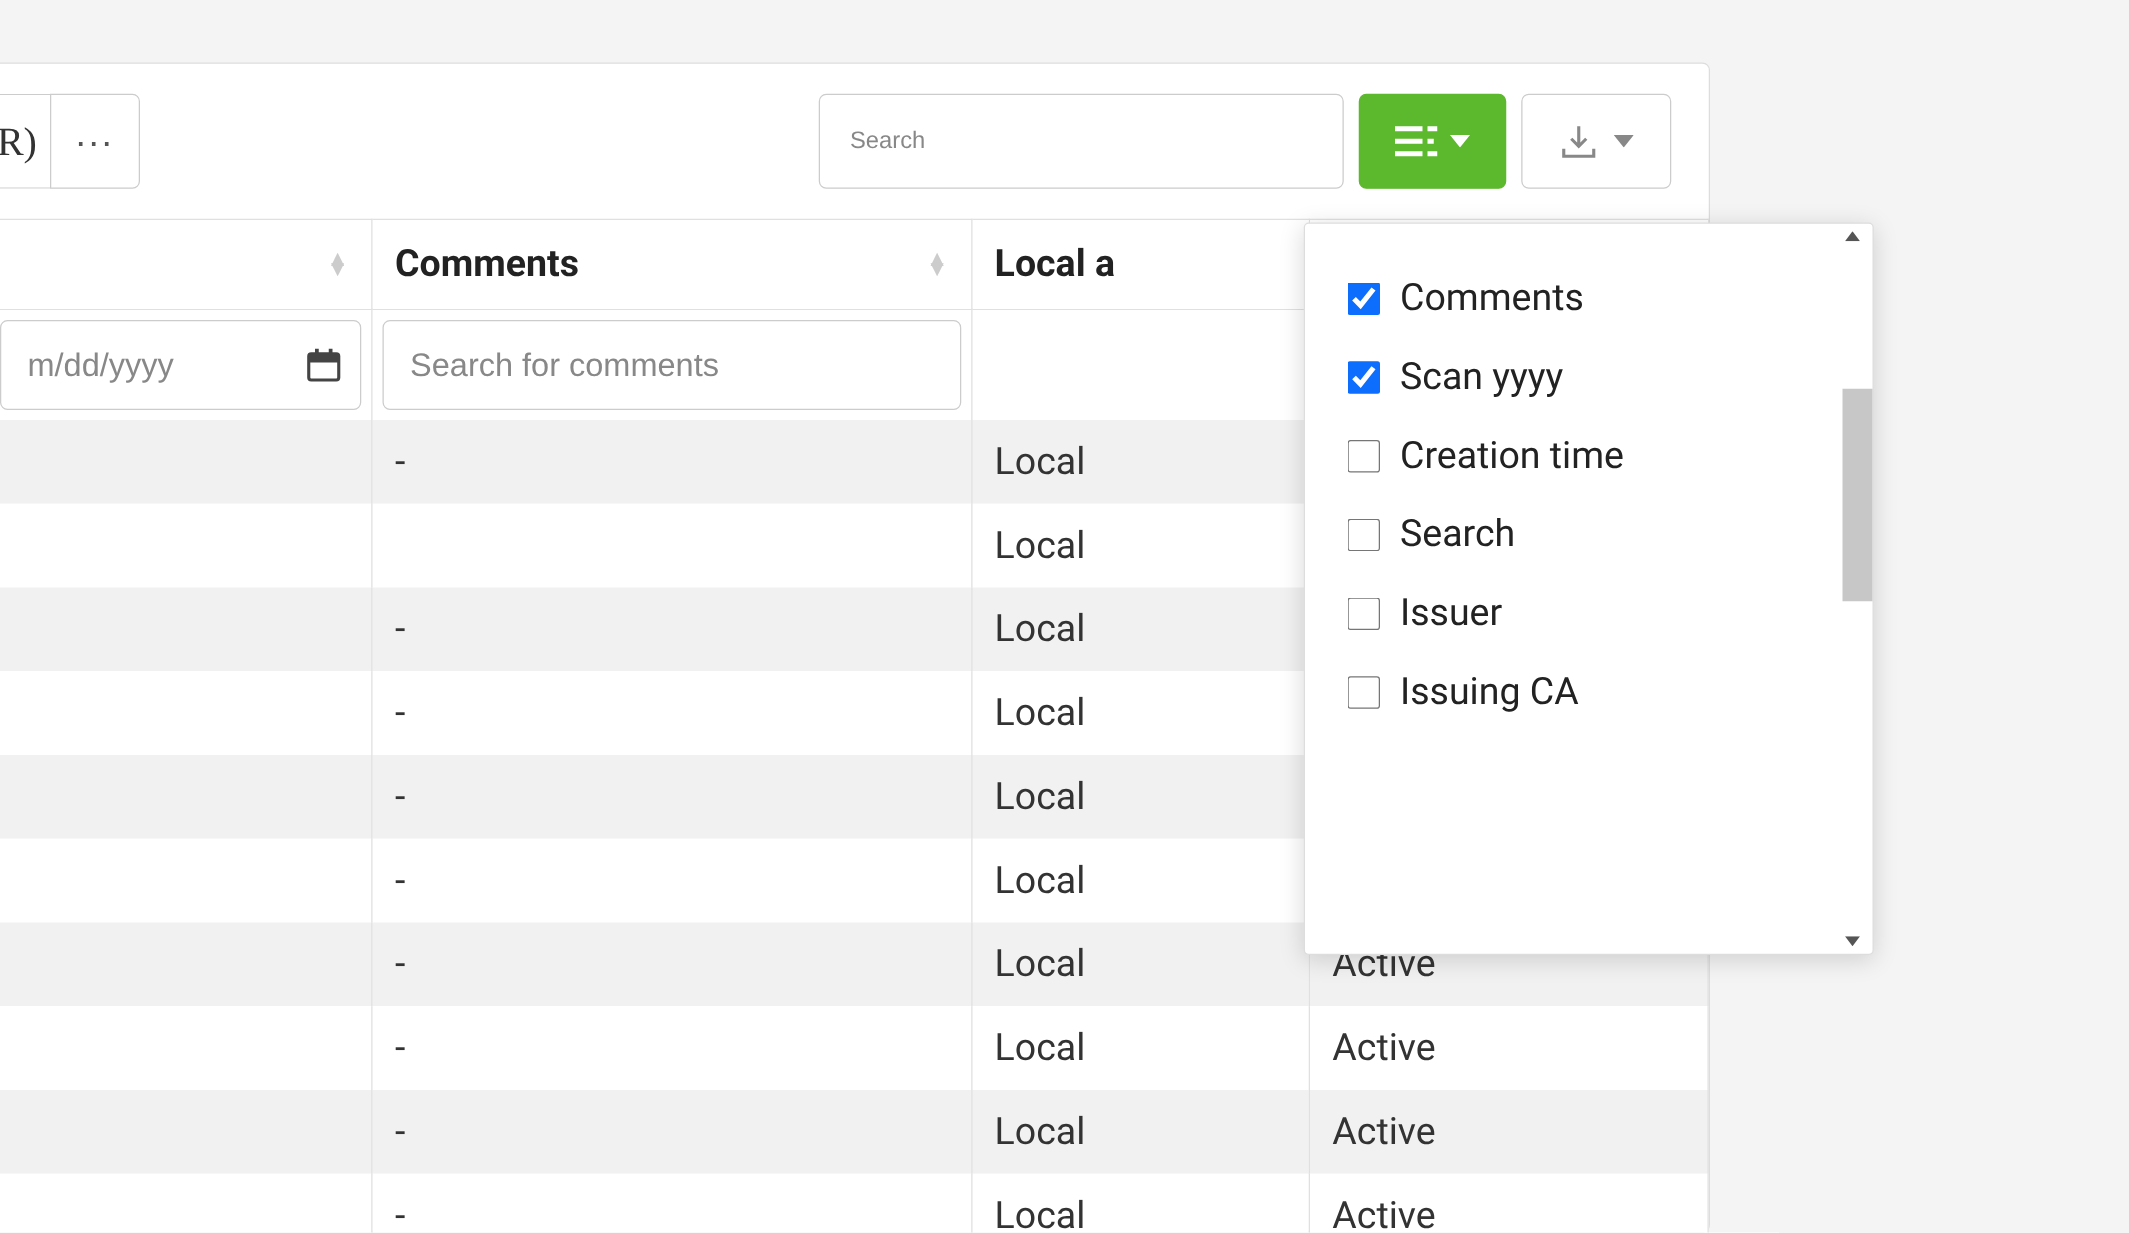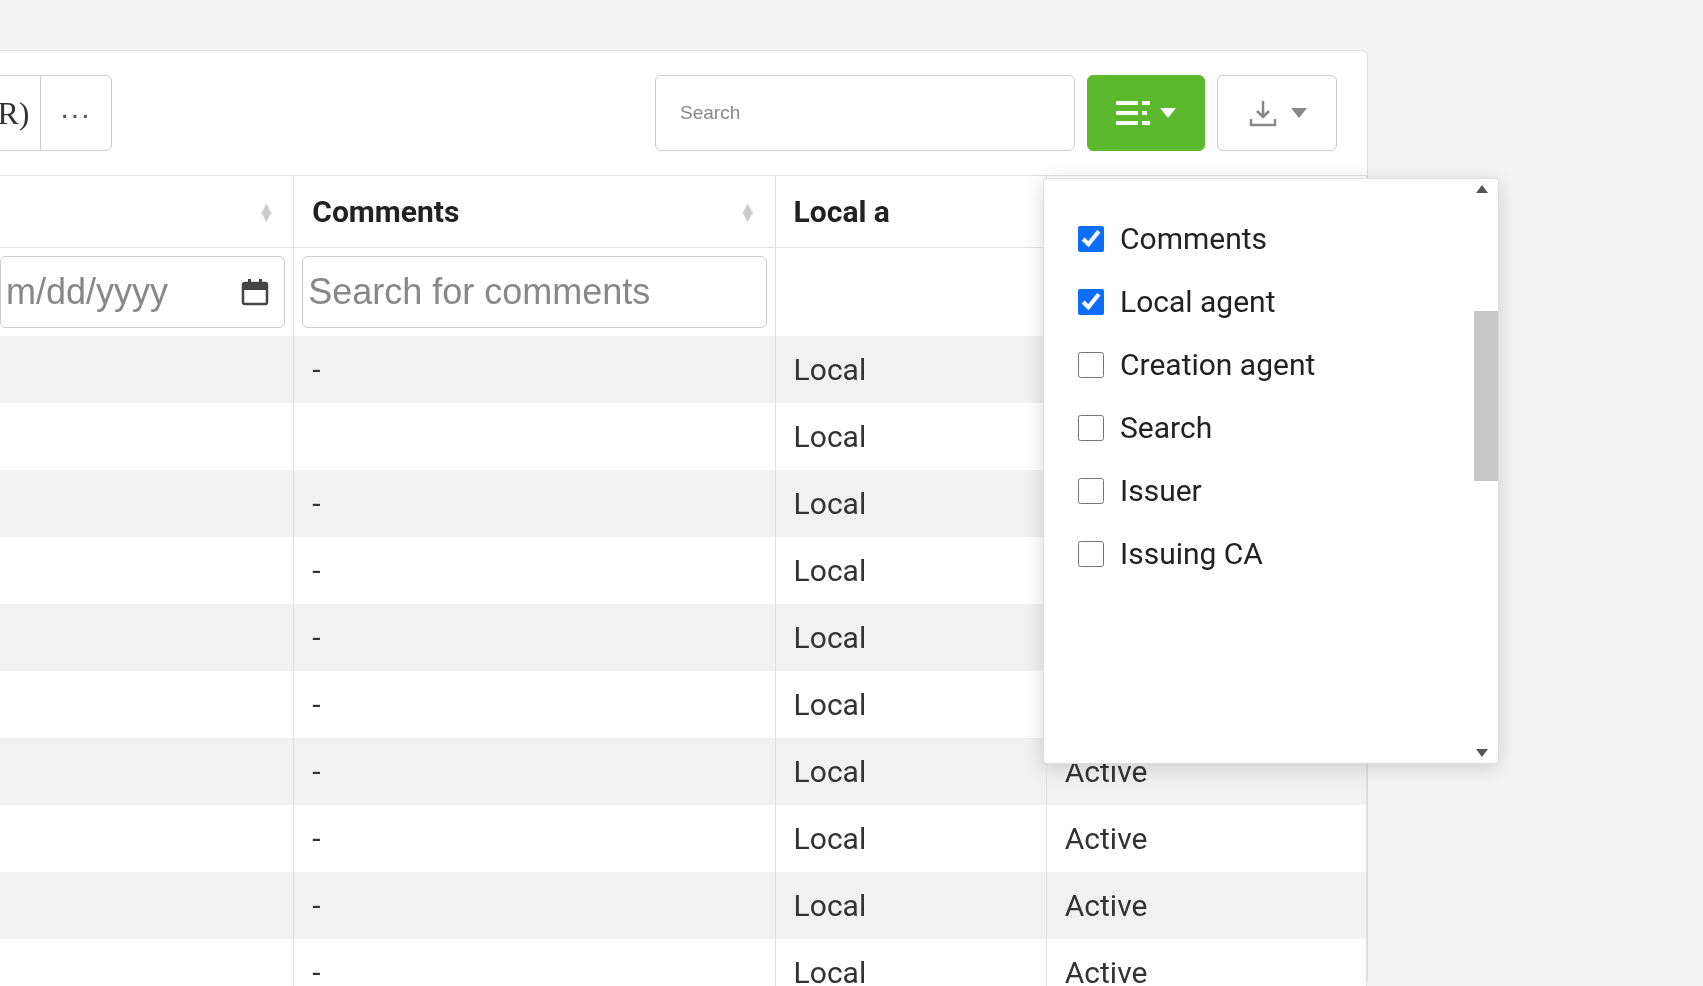--- a/index.html
+++ b/index.html
@@ -13,21 +13,21 @@
 .spacer { flex: 1; }
 .search-input { width: 420px; height: 76px; border: 1px solid #ccc; border-radius: 6px; font-size: 19px; padding: 3px 24px; color: #333; }
 .search-input::placeholder { color: #888; }
 .btn-green { background: #5cb82c; border: 1px solid #5cb82c; width: 118px; display: flex; align-items: center; justify-content: center; gap: 10px; }
 .btn-download { width: 120px; display: flex; align-items: center; justify-content: center; gap: 12px; color: #888; }
 .table-area { position: relative; }
 table { width: 100%; border-collapse: collapse; }
 th { text-align: left; font-size: 30px; font-weight: 700; color: #222; padding: 18px 18px; border: 1px solid #e0e0e0; position: relative; background: #fff; }
 th .sort-icon { position: absolute; right: 18px; top: 50%; transform: translateY(-50%); color: #ccc; font-size: 18px; line-height: 8px; }
 .filter-row td { padding: 0; border-left: 1px solid #e0e0e0; border-right: 1px solid #e0e0e0; }
-.filter-input { width: calc(100% - 16px); margin: 8px; height: 72px; border: 1px solid #ccc; border-radius: 6px; font-size: 36px; padding: 0 5px; color: #333; }
+.filter-input { width: calc(100% - 16px); margin: 8px; height: 72px; border: 1px solid #ccc; border-radius: 6px; font-size: 26px; padding: 0 21px; color: #333; }
 .filter-input::placeholder { color: #888; }
 .filter-select { width: calc(100% - 16px); margin: 8px; height: 72px; border: 1px solid #ccc; border-radius: 6px; font-size: 30px; padding: 0 18px; color: #333; appearance: none; background: #fff; }
 .select-wrap { position: relative; }
 .select-wrap .chev { position: absolute; right: 28px; top: 50%; transform: translateY(-50%); color: #666; pointer-events: none; }
 .date-wrap { position: relative; }
 .date-wrap .cal-icon { position: absolute; right: 24px; top: 50%; transform: translateY(-50%); color: #444; pointer-events: none; }
 tbody tr:nth-child(odd) { background: #f1f1f1; }
 tbody tr:nth-child(even) { background: #fff; }
 .filter-row { background: #fff !important; }
 tbody td { font-size: 30px; color: #333; padding: 16px 18px; border-left: 1px solid #e0e0e0; border-right: 1px solid #e0e0e0; }
@@ -209,25 +209,25 @@
         <path d="M0 8 L12 8 L6 0 Z" fill="#555"></path>
       </svg>
   </div>
   <div class="dropdown-body" id="dropdown-body">
       <div class="dropdown-item">
         <input type="checkbox" checked="" style="">
         <span>Comments</span>
       </div>
       <div class="dropdown-item">
         <input type="checkbox" checked="" style="">
-        <span>Local agent</span>
-      </div>
-      <div class="dropdown-item">
-        <input type="checkbox" style="">
-        <span>Creation agent</span>
+        <span>Scan yyyy</span>
+      </div>
+      <div class="dropdown-item">
+        <input type="checkbox" style="">
+        <span>Creation time</span>
       </div>
       <div class="dropdown-item">
         <input type="checkbox" style="">
         <span>Search</span>
       </div>
       <div class="dropdown-item">
         <input type="checkbox" style="">
         <span>Issuer</span>
       </div>
       <div class="dropdown-item">

